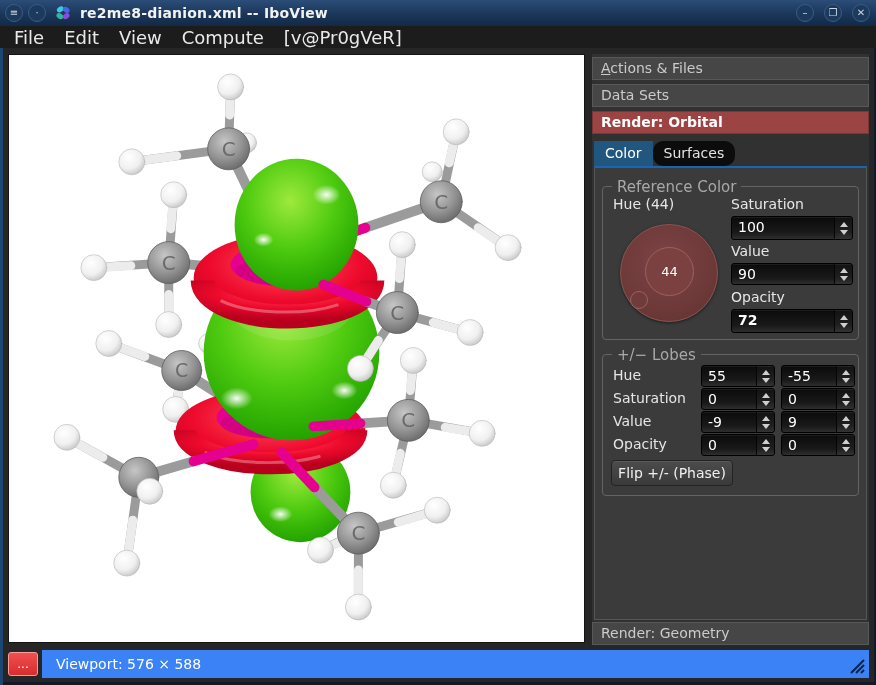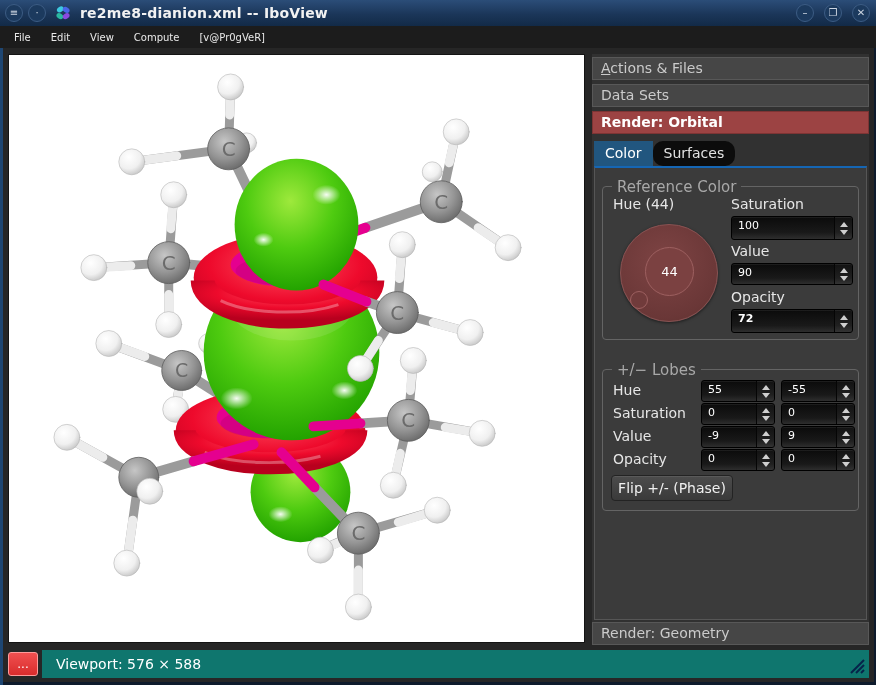--- a/index.html
+++ b/index.html
@@ -16,21 +16,21 @@
   .tb-circle { width:18px; height:18px; border-radius:50%; background:#1c3a5e;
     border:1px solid #3c5c84; display:flex; align-items:center; justify-content:center;
     color:#cdd6e2; font-size:10px; line-height:1; margin-left:5px; flex:0 0 auto; }
   .tb-title { font-size:14px; font-weight:bold; margin-left:8px; letter-spacing:0.2px; }
   .tb-right { margin-left:auto; display:flex; align-items:center; margin-right:6px; gap:5px; }
   .logo { width:18px; height:18px; margin-left:8px; }
 
   
   .menubar { left:0; top:26px; width:876px; height:22px; background:#1c1c1c;
     display:flex; align-items:center; padding-left:4px; }
-  .menu-item { color:#e9e9e9; font-size:10px; padding:2px 10px; cursor:default; }
+  .menu-item { color:#e9e9e9; font-size:18px; padding:2px 10px; cursor:default; }
 
   
   .viewport { left:8px; top:54px; width:577px; height:589px; background:#ffffff;
     border:1px solid #141414; }
   .viewport svg { display:block; width:100%; height:100%; }
 
   
   .panel { left:592px; top:54px; width:277px; height:589px; background:#313131; }
   .section-header { position:absolute; left:0; width:277px; height:23px; background:#464646;
     border:1px solid #585858; color:#cbcbcb; font-size:14px; line-height:21px; padding-left:8px; }
@@ -45,21 +45,21 @@
   .tab-pane { position:absolute; left:2px; top:112px; width:273px; height:454px;
     background:#3b3b3b; border:1px solid #565656; border-top:2px solid #1566b4; }
 
   .groupbox { position:absolute; border:1px solid #646464; border-radius:4px; }
   .gb-legend { position:absolute; top:-9px; left:9px; background:#3b3b3b; padding:0 5px;
     color:#a8a8a8; font-size:15px; }
   .lbl { position:absolute; color:#e6e6e6; font-size:14px; }
 
   .spin { position:absolute; display:flex; background:linear-gradient(#0b0b0b, #191919 70%, #2e2e2e);
     border:1px solid #000; border-radius:3px; box-shadow:inset 0 1px 0 rgba(255,255,255,0.07); }
-  .spin-val { flex:1; color:#fff; font-size:11px; padding:2px 0 0 6px; overflow:hidden; }
+  .spin-val { flex:1; color:#fff; font-size:14px; padding:2px 0 0 6px; overflow:hidden; }
   .spin-btns { width:18px; border-left:1px solid #050505; display:flex; flex-direction:column;
     align-items:center; justify-content:center; gap:3px; background:rgba(255,255,255,0.03); }
   .tri-up { width:0; height:0; border-left:4px solid transparent; border-right:4px solid transparent;
     border-bottom:5px solid #cfcfcf; }
   .tri-down { width:0; height:0; border-left:4px solid transparent; border-right:4px solid transparent;
     border-top:5px solid #cfcfcf; }
 
   .dial { position:absolute; width:98px; height:98px; border-radius:50%;
     background:radial-gradient(circle at 45% 38%, #7e4444, #6a3737 70%, #5d302d 100%);
     border:1px solid #8a5252; box-shadow:0 1px 3px rgba(0,0,0,0.5); }
@@ -71,21 +71,21 @@
 
   .btn { position:absolute; background:linear-gradient(#4c4c4c, #3a3a3a);
     border:1px solid #232323; border-radius:4px; color:#f0f0f0; font-size:14px;
     display:flex; align-items:center; justify-content:center;
     box-shadow:inset 0 1px 0 rgba(255,255,255,0.08); }
 
   
   .status-red { left:8px; top:652px; width:30px; height:24px; border-radius:3px;
     background:linear-gradient(#f05050, #d92c2c); border:1px solid #ff9a9a;
     color:#fff; font-size:12px; display:flex; align-items:center; justify-content:center; }
-  .status-blue { left:42px; top:650px; width:827px; height:28px; background:#0f766e;
+  .status-blue { left:42px; top:650px; width:827px; height:28px; background:#3b82f6;
     display:flex; align-items:center; color:#fff; font-size:14px; padding-left:14px; }
   .grip { position:absolute; right:4px; bottom:4px; width:18px; height:18px; }
 </style>
 </head>
 <body>
 
 <div class="window">
 
   <div class="abs titlebar">
     <div class="tb-circle">≡</div>
@@ -327,21 +327,21 @@
         <span class="lbl" style="left:128px; top:102px;">Opacity</span>
         <div class="spin" style="left:128px; top:122px; width:122px; height:24px;font-weight:bold;">
           <div class="spin-val">72</div>
           <div class="spin-btns">
               <div class="tri-up"></div>
             <div class="tri-down"></div>
             </div>
         </div>
       </div>
 
-      <div class="groupbox" style="left:7px; top:186px; width:257px; height:142px;margin-top:15px;">
+      <div class="groupbox" style="left:7px; top:186px; width:257px; height:142px;">
         <span class="gb-legend">+/− Lobes</span>
 
         <span class="lbl" style="left:10px; top:12px;">Hue</span>
         <div class="spin" style="left:98px; top:10px; width:74px; height:22px;">
           <div class="spin-val">55</div>
           <div class="spin-btns">
               <div class="tri-up"></div>
             <div class="tri-down"></div>
             </div>
         </div>

